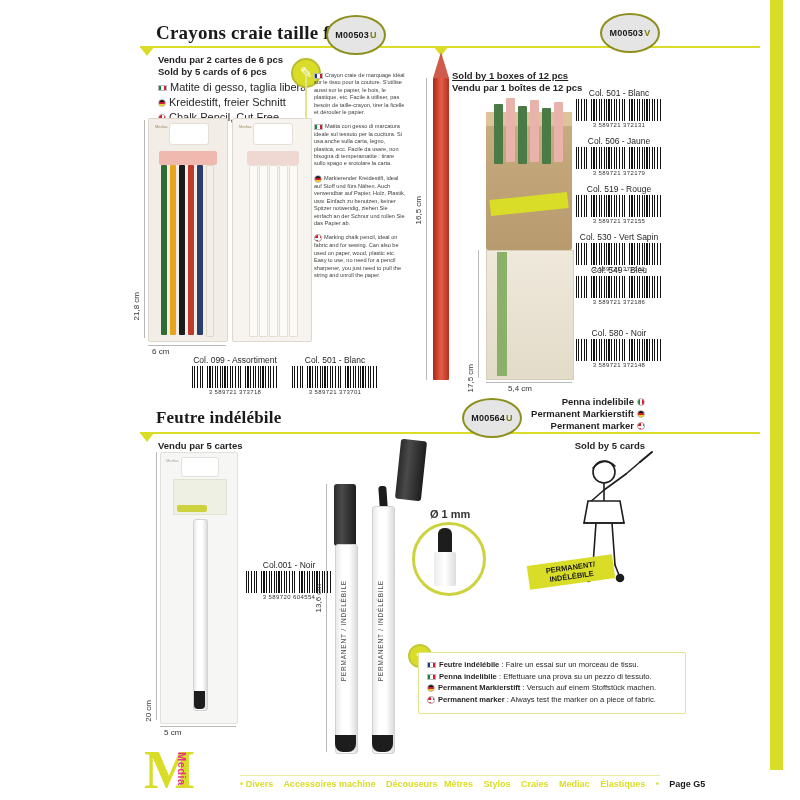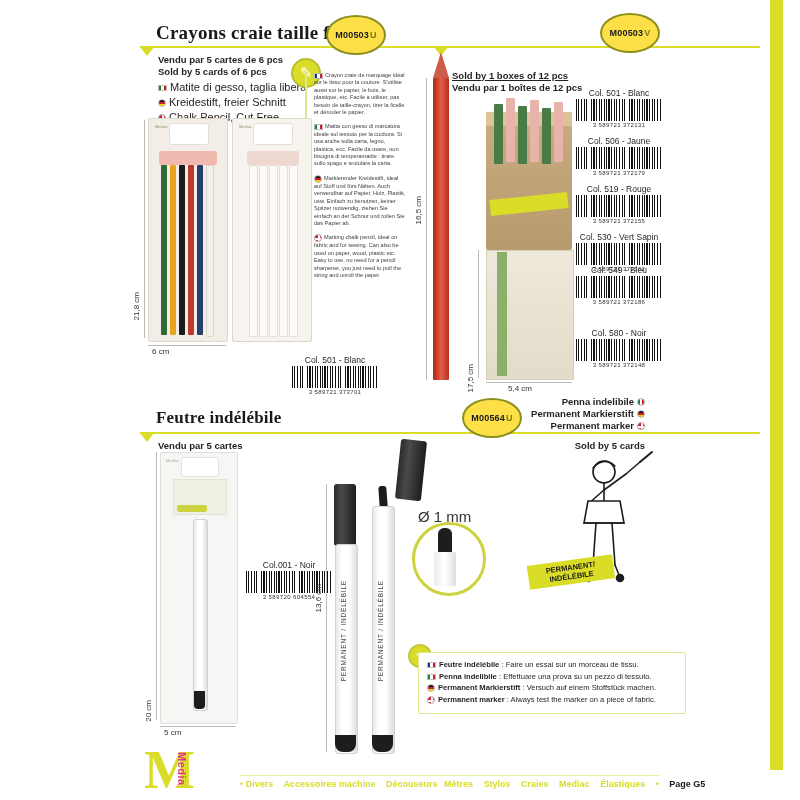--- a/index.html
+++ b/index.html
@@ -24,21 +24,21 @@
     position:absolute;
     font-family:"Liberation Serif", serif;
     font-weight:700;
     color:#1a1a1a;
     letter-spacing:.2px;
   }
 
   
   .bubble{
     position:absolute;border-radius:50%;
-    background:#fde047;border:2px solid #8d8f1c;
+    background:#e5e5e5;border:2px solid #8d8f1c;
     display:flex;align-items:center;justify-content:center;
     font-size:9px;font-weight:700;color:#1a1a1a;
     letter-spacing:.2px;
   }
   .bubble span{display:inline-block;}
   .bubble .u{color:#7a7c10;margin-left:1px;}
 
   
   .t{position:absolute;font-size:9.5px;line-height:12px;color:#231f20;}
   .t.b{font-weight:700;}
@@ -132,21 +132,21 @@
 
   <div class="bubble" style="left:326px;top:15px;width:56px;height:36px;">
     <span>M00503</span>
       <span class="u">U</span>
   </div>
   <div class="bubble" style="left:600px;top:13px;width:56px;height:36px;">
     <span>M00503</span>
       <span class="u">V</span>
   </div>
 
-  <div class="t b" style="left:158px;top:54px;">Vendu par 5 cartes de 6 pcs</div>
+  <div class="t b" style="left:158px;top:54px;">Vendu par 2 cartes de 6 pcs</div>
   <div class="t b" style="left:158px;top:66px;">Sold by 5 cards of 6 pcs</div>
 
   <div class="bl" style="left:158px;top:80px;">
     <div><span class="flag it"></span><span>Matite di gesso, taglia libera</span></div>
     <div><span class="flag de"></span><span>Kreidestift, freier Schnitt</span></div>
     <div><span class="flag gb"></span><span>Chalk Pencil, Cut Free</span></div>
   </div>
 
   <div class="note-badge" style="left:291px;top:58px;">✎</div>
   <div class="notepanel" style="left:305px;top:72px;width:92px;">
@@ -177,20 +177,25 @@
     <div class="pencil" style="left:46px;top:46px;width:7px;height:170px;background:#fbfaf7;border:1px solid #e6e0d4;"></div>
     <div class="pencil" style="left:56px;top:46px;width:7px;height:170px;background:#fbfaf7;border:1px solid #e6e0d4;"></div>
     <div style="position:absolute;left:14px;top:32px;width:52px;height:14px;background:#f0d8d2;border-radius:2px;"></div>
   </div>
 
   <div class="dimline" style="left:144px;top:120px;width:1px;height:218px;"></div>
   <div class="dim v" style="left:132px;top:292px;">21,8 cm</div>
   <div class="dimline" style="left:148px;top:345px;width:78px;height:1px;"></div>
   <div class="dim" style="left:152px;top:347px;">6 cm</div>
 
+  <div class="bc" style="left:192px;top:355px;">
+    <div class="lbl">Col. 099 - Assortiment</div>
+    <div class="bars"></div>
+    <div class="num">3  589721  373718</div>
+  </div>
   <div class="bc" style="left:292px;top:355px;">
     <div class="lbl">Col. 501 - Blanc</div>
     <div class="bars"></div>
     <div class="num">3  589721  373701</div>
   </div>
 
   <div class="sec-rule" style="left:432px;top:46px;width:0px;"></div>
   <div class="sec-tick" style="left:434px;top:47px;"></div>
   <div class="t b" style="left:452px;top:58px;margin-top:24px;">Vendu par 1 boîtes de 12 pcs</div>
   <div class="t b" style="left:452px;top:70px;text-decoration:underline;">Sold by 1 boxes of 12 pcs</div>
@@ -291,21 +296,21 @@
   <div class="pen-text" style="left:340px;top:580px;">PERMANENT / INDÉLÉBILE</div>
 
   <div style="position:absolute;left:379px;top:486px;width:8px;height:22px;background:#1d1d1d;border-radius:3px 3px 0 0;transform:rotate(-4deg);"></div>
   <div class="pen-body" style="left:372px;top:506px;width:21px;height:246px;"></div>
   <div style="position:absolute;left:372px;top:735px;width:21px;height:17px;background:#1d1d1d;border-radius:0 0 8px 8px;"></div>
   <div class="pen-text" style="left:377px;top:580px;">PERMANENT / INDÉLÉBILE</div>
 
   <div class="dimline" style="left:326px;top:484px;width:1px;height:268px;"></div>
   <div class="dim v" style="left:314px;top:584px;">13,6 cm</div>
 
-  <div class="dim" style="left:418px;top:508px;font-size:15px;">Ø 1 mm</div>
+  <div class="dim" style="left:430px;top:508px;font-size:11px;font-weight:bold;">Ø 1 mm</div>
   <div class="zoomcircle" style="left:412px;top:522px;width:68px;height:68px;"></div>
   <div style="position:absolute;left:438px;top:528px;width:14px;height:28px;background:#1d1d1d;border-radius:6px 6px 2px 2px;"></div>
   <div style="position:absolute;left:434px;top:552px;width:22px;height:34px;background:linear-gradient(90deg,#ececec,#ffffff 50%,#dddddd);border-radius:2px;"></div>
 
   <svg style="position:absolute;left:520px;top:450px;" width="170" height="140" viewBox="0 0 170 140">
     <g fill="none" stroke="#1d1d1d" stroke-width="1.6" stroke-linecap="round">
       <circle cx="84" cy="22" r="11"></circle>
       <path d="M73 18 q11 -12 22 -2"></path>
       <path d="M84 33 l0 18"></path>
       <path d="M84 40 l22 -16"></path>

